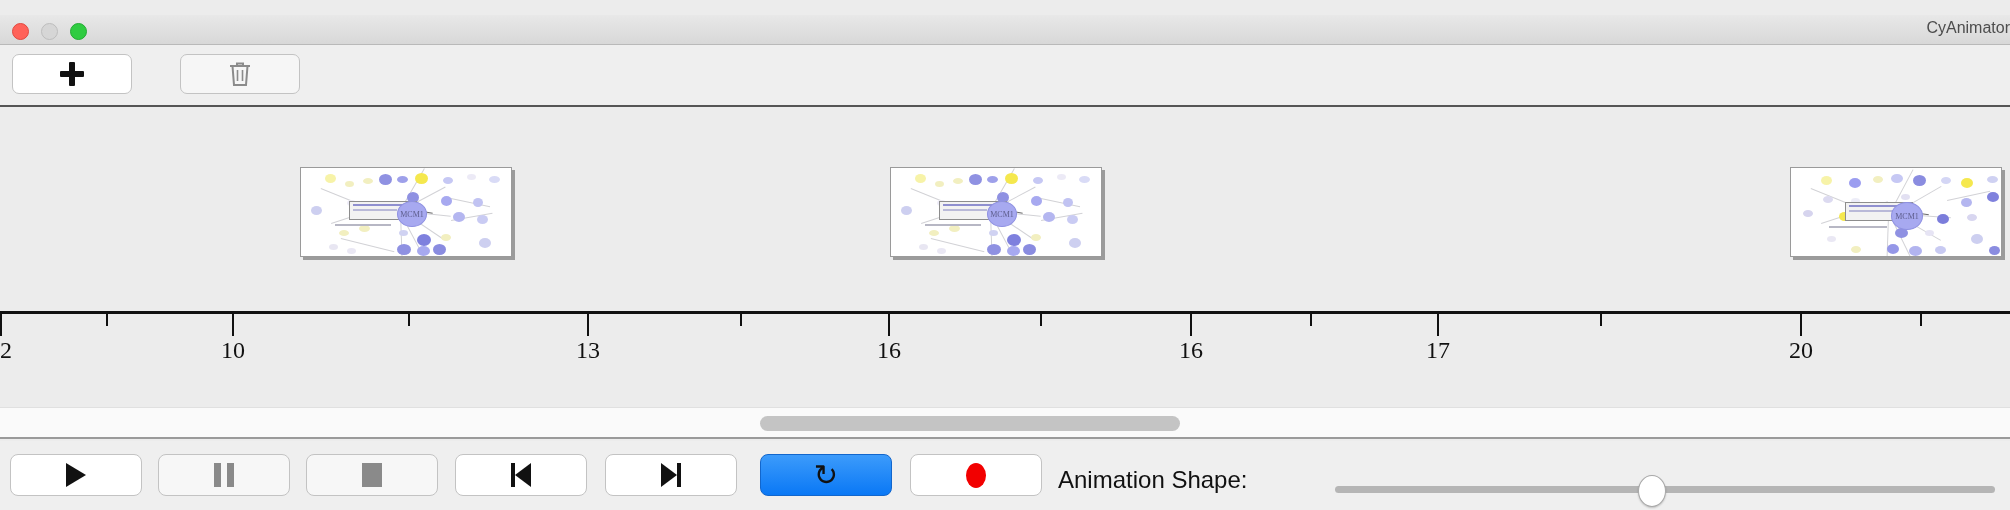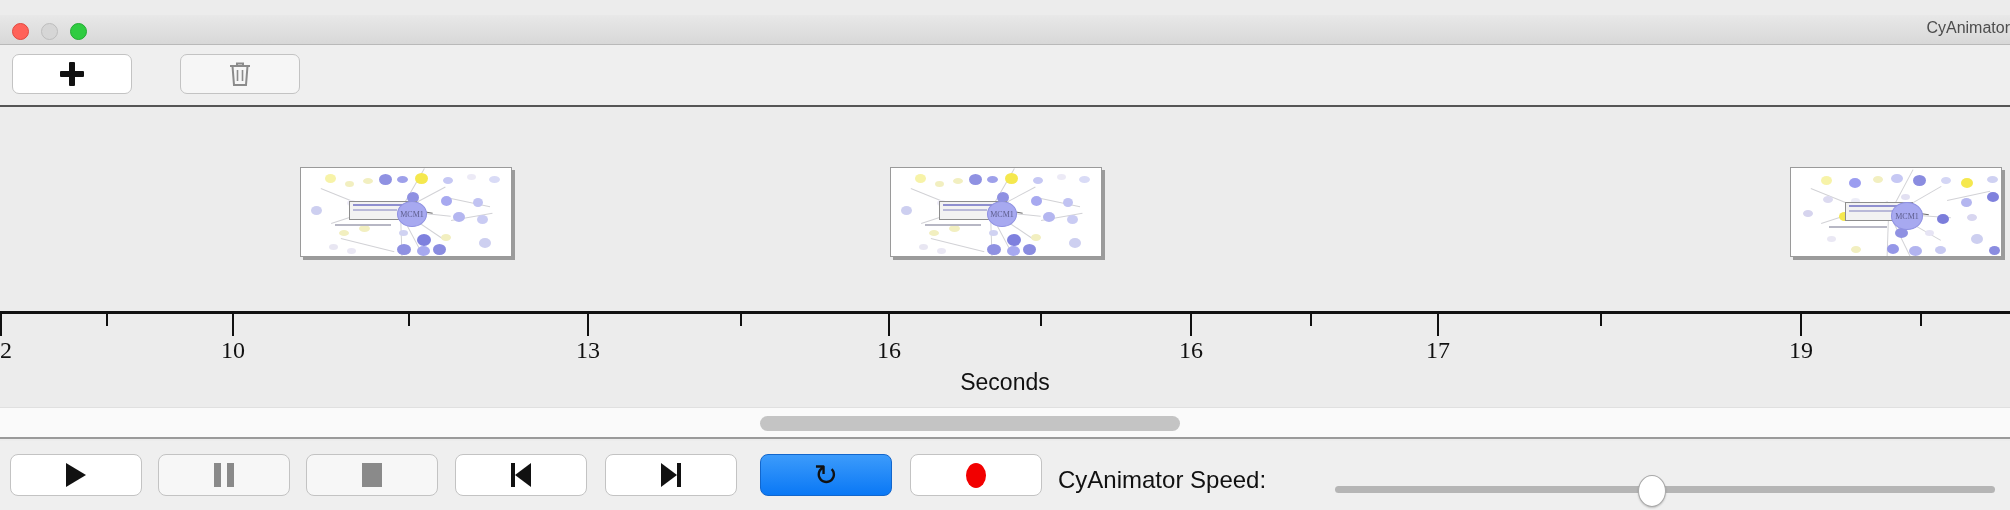--- a/index.html
+++ b/index.html
@@ -367,23 +367,22 @@
     <div class="tick minor" style="left:1600px;"></div>
     <div class="tick major" style="left:1800px;"></div>
     <div class="tick minor" style="left:1920px;"></div>
 
     <div class="tick-label" style="left:6px;">2</div>
     <div class="tick-label" style="left:233px;">10</div>
     <div class="tick-label" style="left:588px;">13</div>
     <div class="tick-label" style="left:889px;">16</div>
     <div class="tick-label" style="left:1191px;">16</div>
     <div class="tick-label" style="left:1438px;">17</div>
-    <div class="tick-label" style="left:1801px;">19</div>
-
-    <div class="axis-title">Seconds</div>
+    <div class="tick-label" style="left:1801px;">20</div>
+
   </div>
 
   <div class="scroll-area">
     <div class="scroll-thumb" style="left:760px;width:420px;"></div>
   </div>
 
   <div class="controlbar">
 
     <div class="cbtn" style="left:10px;">
       <span class="ic-play"></span>
@@ -415,21 +414,21 @@
     </div>
 
     <div class="cbtn active" style="left:760px;">
       <span class="ic-loop">↻</span>
     </div>
 
     <div class="cbtn" style="left:910px;">
       <span class="ic-rec"></span>
     </div>
 
-    <div class="speed-label">CyAnimator Speed:</div>
+    <div class="speed-label">Animation Shape:</div>
 
     <div class="slider">
       <div class="slider-track"></div>
       <div class="slider-thumb" id="speed-thumb" style="left: 48%;"></div>
     </div>
   </div>
 
 </div>
 
 </body></html>

